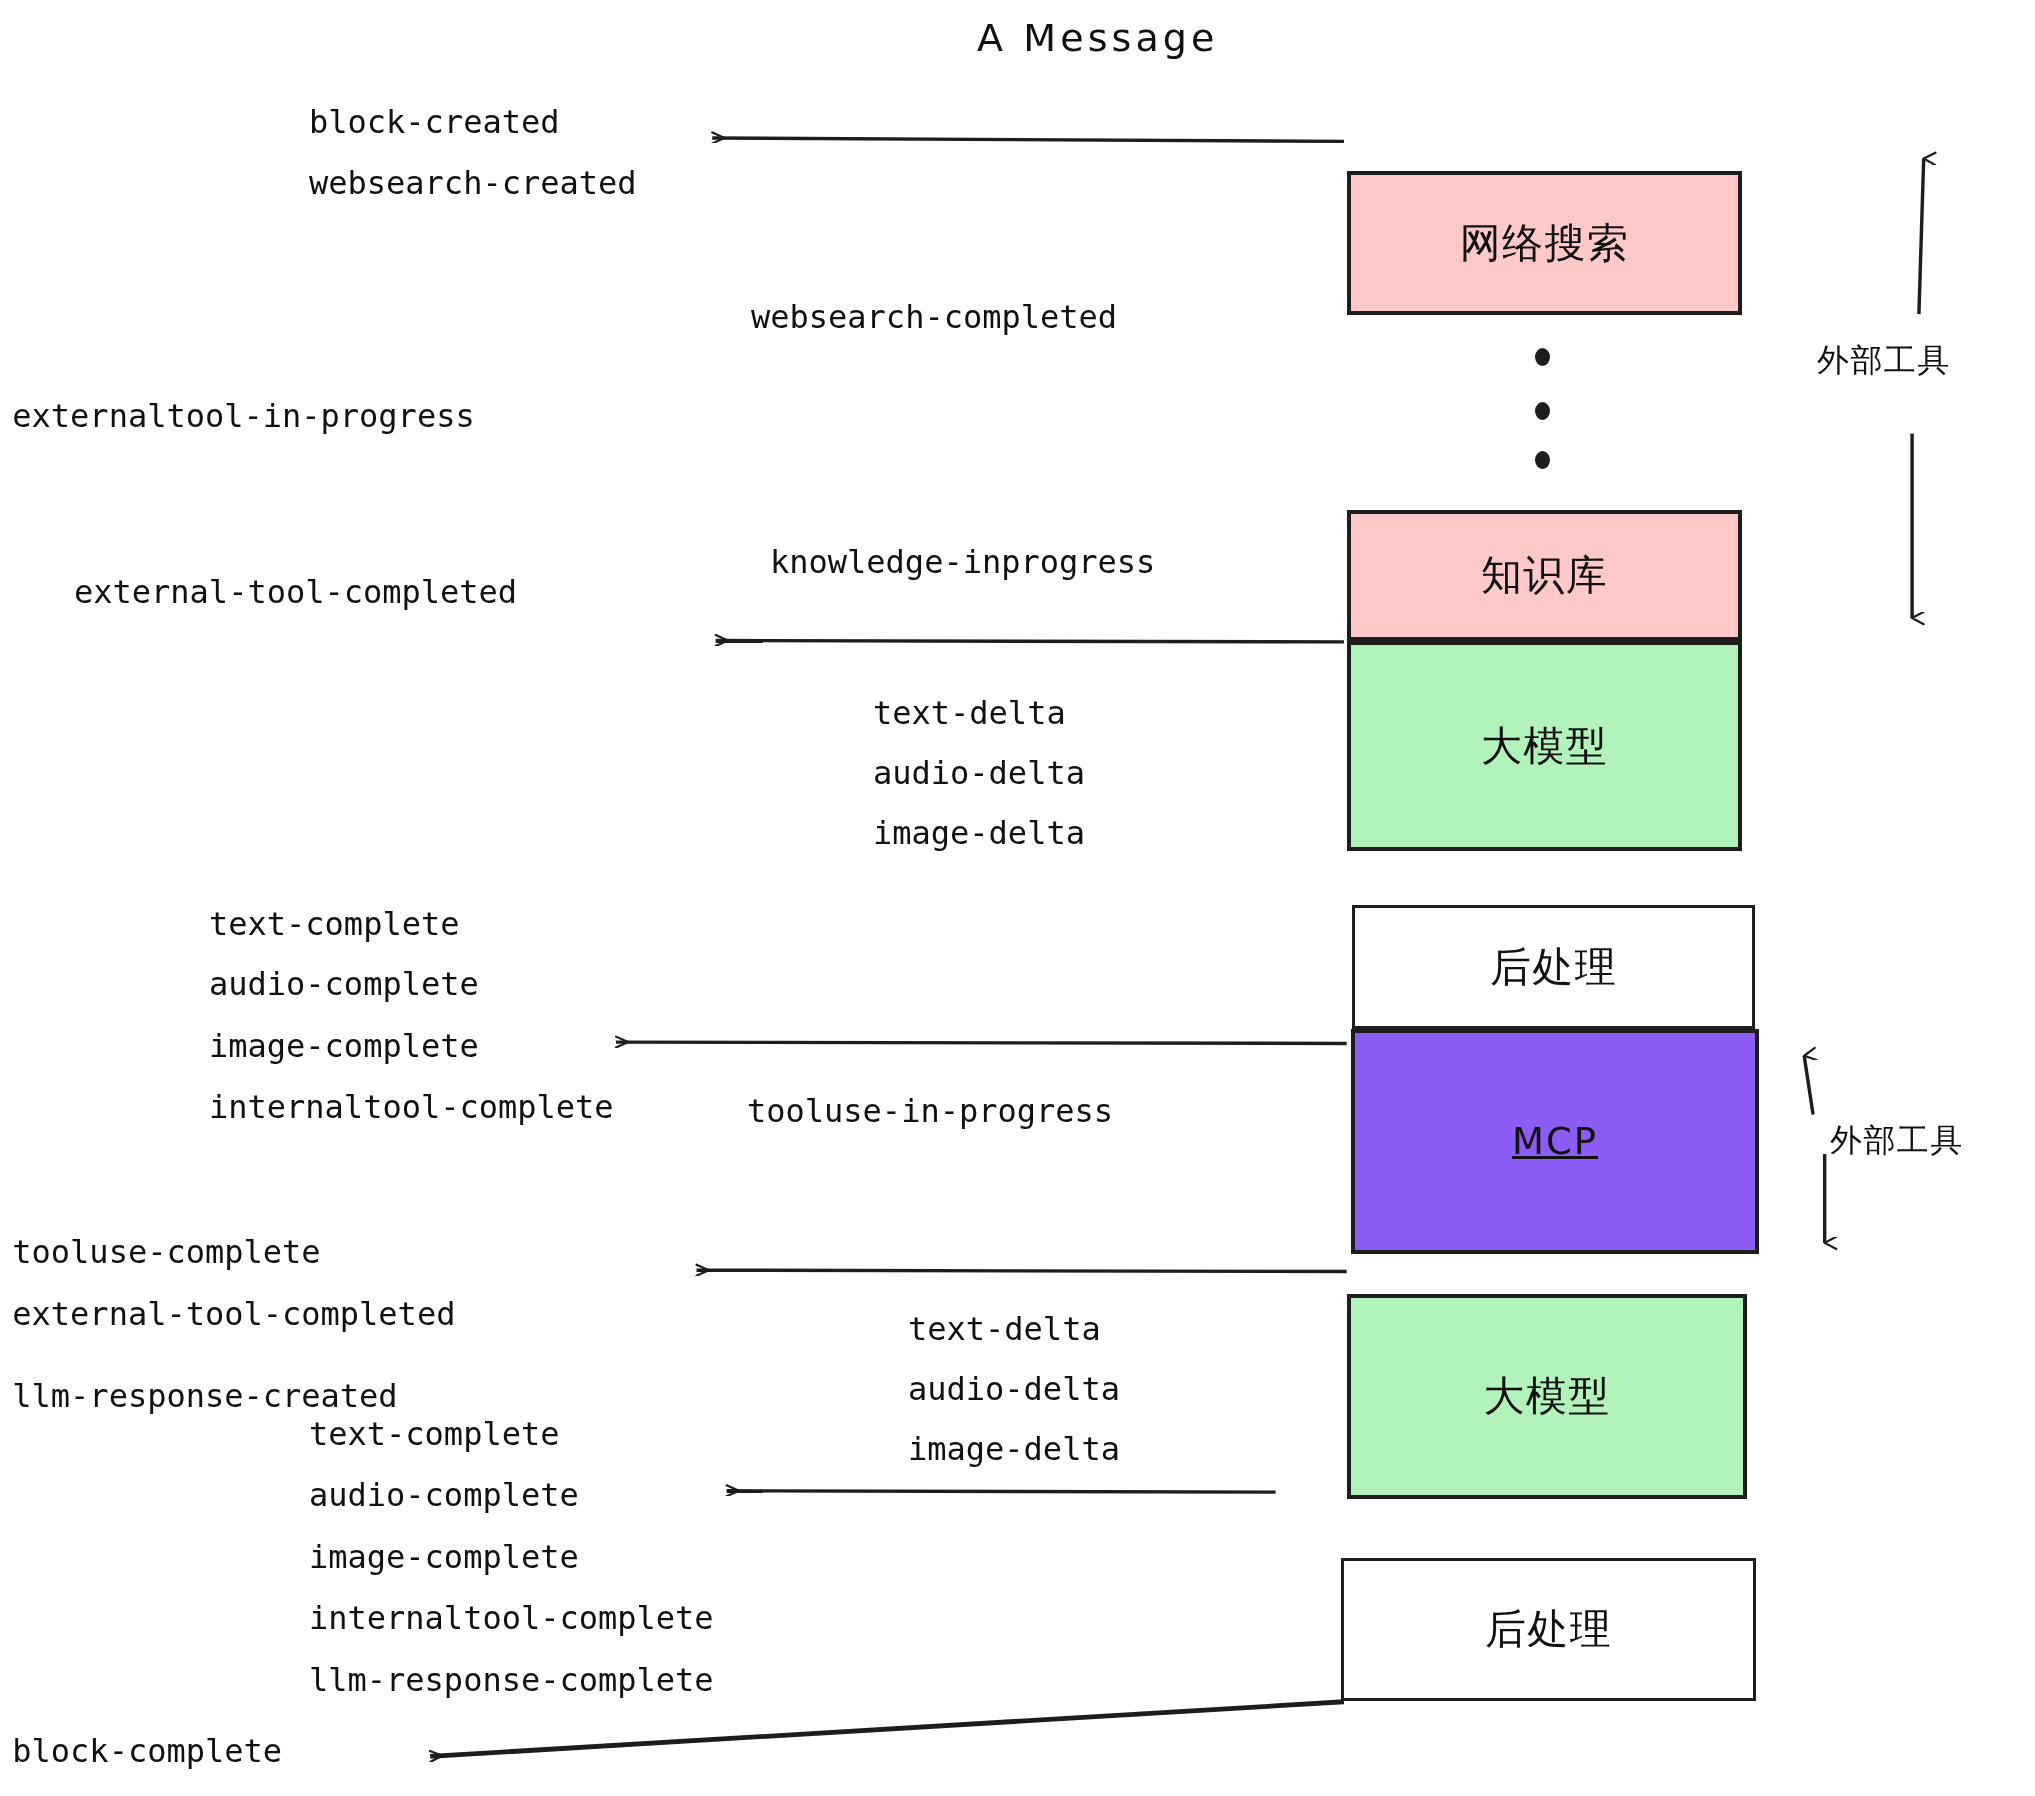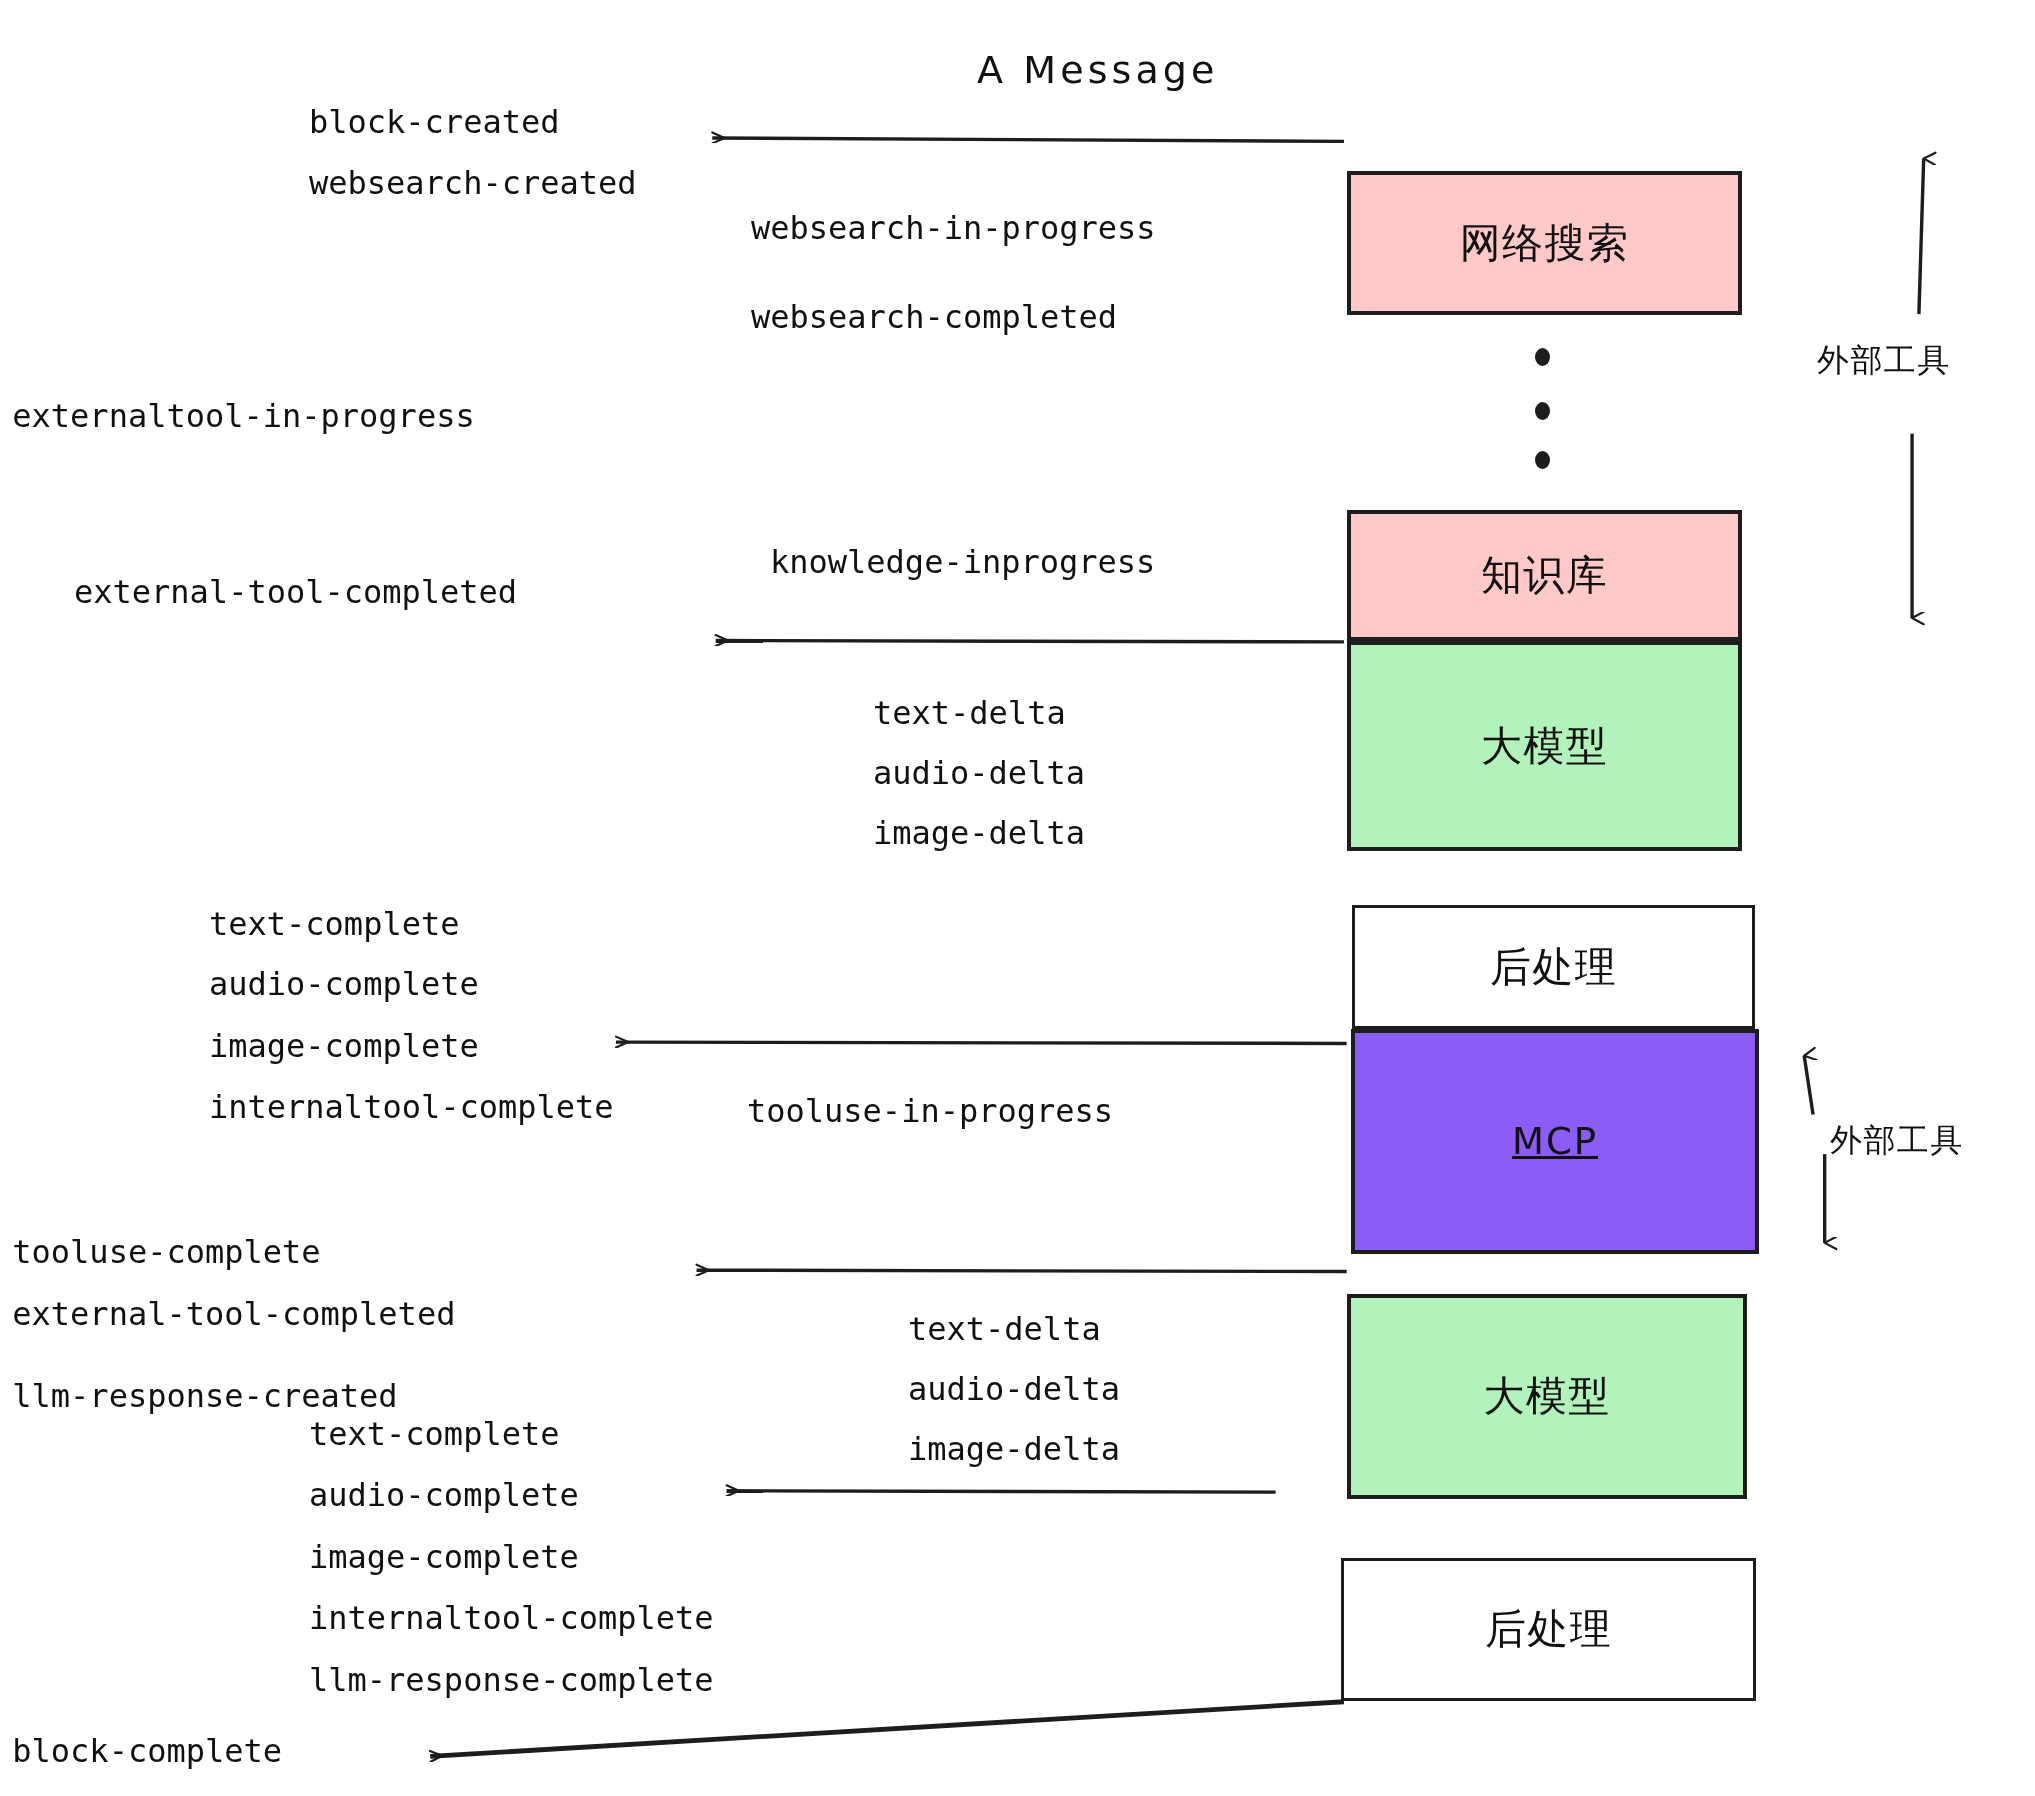--- a/index.html
+++ b/index.html
@@ -24,21 +24,20 @@
     letter-spacing: 0px;
     line-height: 1;
   }
   .title {
     position: absolute;
     font-family: "DejaVu Sans", "Liberation Sans", sans-serif;
     font-size: 38px;
     color: #111111;
     white-space: nowrap;
     letter-spacing: 4.1px;
-    margin-top: 32px;
   }
   .box {
     position: absolute;
     box-sizing: border-box;
     border: 4.1px solid #1d1d1d;
     display: flex;
     align-items: center;
     justify-content: center;
     font-family: "DejaVu Sans", "Liberation Sans", sans-serif;
     font-size: 41px;
@@ -111,21 +110,20 @@
   <div class="box" style="left:1341px; top:1558px; width:415px; height:143px; background:#ffffff; border-width:3.4px;">
     <span>后处理</span>
   </div>
 
   <div class="sidelabel" style="left:1817px; top:339px;">外部工具</div>
 
   <div class="sidelabel" style="left:1830px; top:1119px;">外部工具</div>
 
   <div class="evt" style="left:309px; top:106px;">block-created</div>
   <div class="evt" style="left:309px; top:167px;">websearch-created</div>
-  <div class="evt" style="left:751px; top:212px;">websearch-in-progress</div>
   <div class="evt" style="left:751px; top:301px;">websearch-completed</div>
 
   <div class="evt" style="left:12.3px; top:400px;">externaltool-in-progress</div>
 
   <div class="evt" style="left:770px; top:546px;text-align:center;">knowledge-inprogress</div>
 
   <div class="evt" style="left:74px; top:576px;">external-tool-completed</div>
 
   <div class="evt" style="left:873px; top:697px;">text-delta</div>
   <div class="evt" style="left:873px; top:757px;">audio-delta</div>

